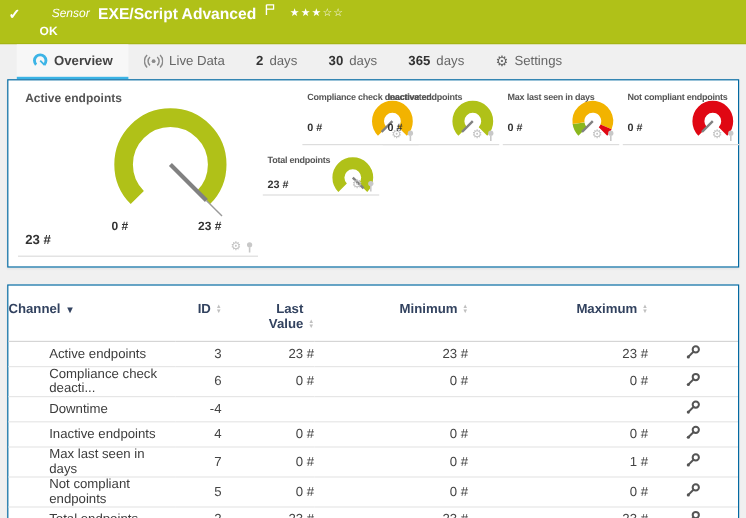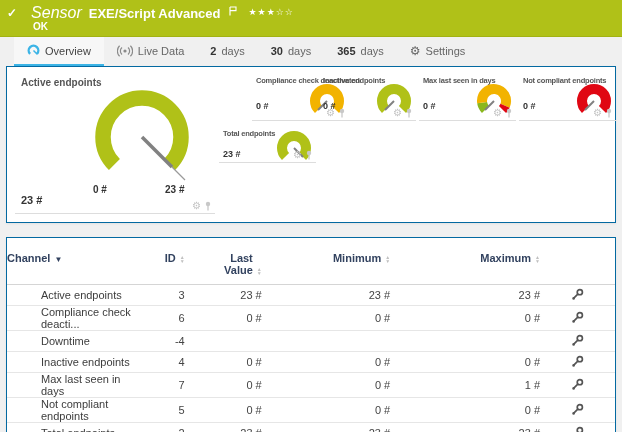--- a/index.html
+++ b/index.html
@@ -3,30 +3,30 @@
 <meta charset="utf-8">
 <style>
   * { margin:0; padding:0; box-sizing:border-box; }
   html,body { width:622px; height:432px; }
   body { font-family:"Liberation Sans", sans-serif; background:#f0f0f0; position:relative; overflow:hidden; }
 
   
   .hdr { position:absolute; left:0; top:0; width:622px; height:37px; background:#b0c118; border-bottom:1px solid #a2b213; }
   .hdr-row { position:absolute; left:7px; top:4px; display:flex; align-items:center; gap:6px; color:#fff; }
   .hdr-check { font-size:12px; font-weight:bold; }
-  .hdr-kind { font-style:italic; font-size:16px; margin-left:8px; }
+  .hdr-kind { font-style:italic; font-size:10px; margin-left:20px; }
   .hdr-title { font-weight:bold; font-size:13px; margin-left:1px; }
   .hdr-flag { margin-left:2px; margin-top:-5px; }
   .hdr-stars { font-size:9px; letter-spacing:1px; margin-left:6px; margin-top:-3px; }
   .hdr-status { position:absolute; left:33px; top:21px; color:#fff; font-size:10px; font-weight:bold; }
 
   
   .tabs { position:absolute; left:0; top:37px; width:622px; height:29px; background:#f0f0f0; display:flex; align-items:stretch; padding-left:14px; }
   .tab { display:flex; align-items:center; gap:5px; padding:0 13px; font-size:11px; color:#666; cursor:pointer; border-bottom:2px solid transparent; }
-  .tab.active { background:#f7f7f7; border-bottom:2px solid #3cb4e6; color:#444; font-weight:normal; }
+  .tab.active { background:#f7f7f7; border-bottom:2px solid #3cb4e6; color:#444; font-weight:bold; }
   .tab b { color:#333; font-weight:bold; }
   .tab .gear-glyph { font-size:12px; color:#666; }
 
   
   .panel { position:absolute; background:#fff; border:1px solid #0369a1; box-shadow:0 1px 2px rgba(0,0,0,0.06); }
   .panel1 { left:6px; top:66px; width:610px; height:157px; }
   .panel2 { left:6px; top:237px; width:610px; height:196px; }
 
   
   .gcell { position:absolute; border-bottom:1px solid #ddd; }

